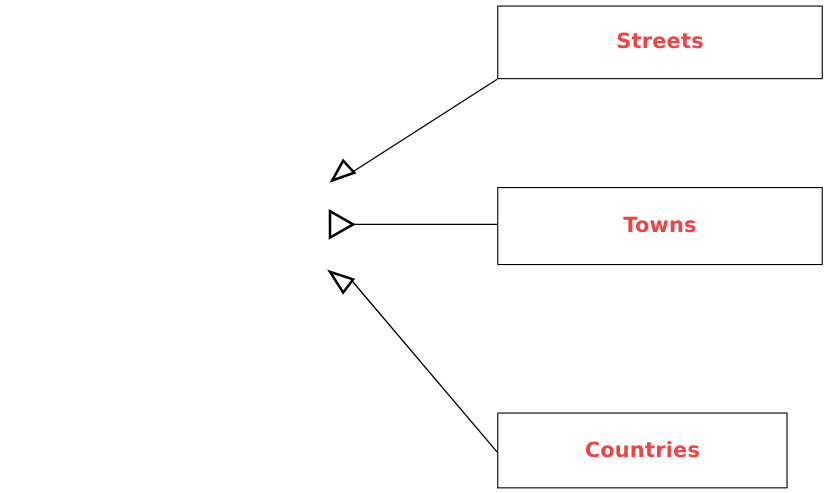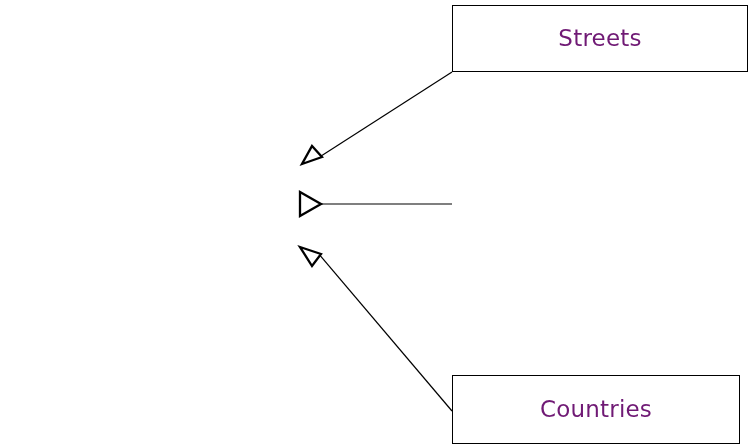--- a/index.html
+++ b/index.html
@@ -26,23 +26,23 @@
     position: absolute;
     box-sizing: border-box;
     background: #ffffff;
     border: 1px solid #000000;
     display: flex;
     align-items: center;
     justify-content: center;
   }
   .entity-label {
     font-family: "DejaVu Sans", "Liberation Sans", sans-serif;
-    font-size: 23px;
-    font-weight: 400;
-    color: #701a75;
+    font-size: 19px;
+    font-weight: 700;
+    color: #ef4444;
     letter-spacing: 0.2px;
     line-height: 1;
     white-space: nowrap;
     user-select: none;
   }
 </style>
 </head>
 <body>
 
 <div id="canvas">
@@ -65,18 +65,21 @@
       <polygon points="321,254 300,247 312,266" fill="#ffffff" stroke="#000000" stroke-width="2.3" stroke-linejoin="miter"></polygon>
     </g>
 
   </svg>
 
 
   <div class="entity-box" id="box-streets" style="left:452px; top:5px; width:296px; height:67px;">
     <span class="entity-label">Streets</span>
   </div>
 
+  <div class="entity-box" id="box-towns" style="left:452px; top:170px; width:296px; height:71px;">
+    <span class="entity-label">Towns</span>
+  </div>
 
-  <div class="entity-box" id="box-countries" style="left:452px; top:375px; width:288px; height:69px;">
+  <div class="entity-box" id="box-countries" style="left:452px; top:375px; width:264px; height:69px;">
     <span class="entity-label">Countries</span>
   </div>
 
 </div>
 
 </body></html>

